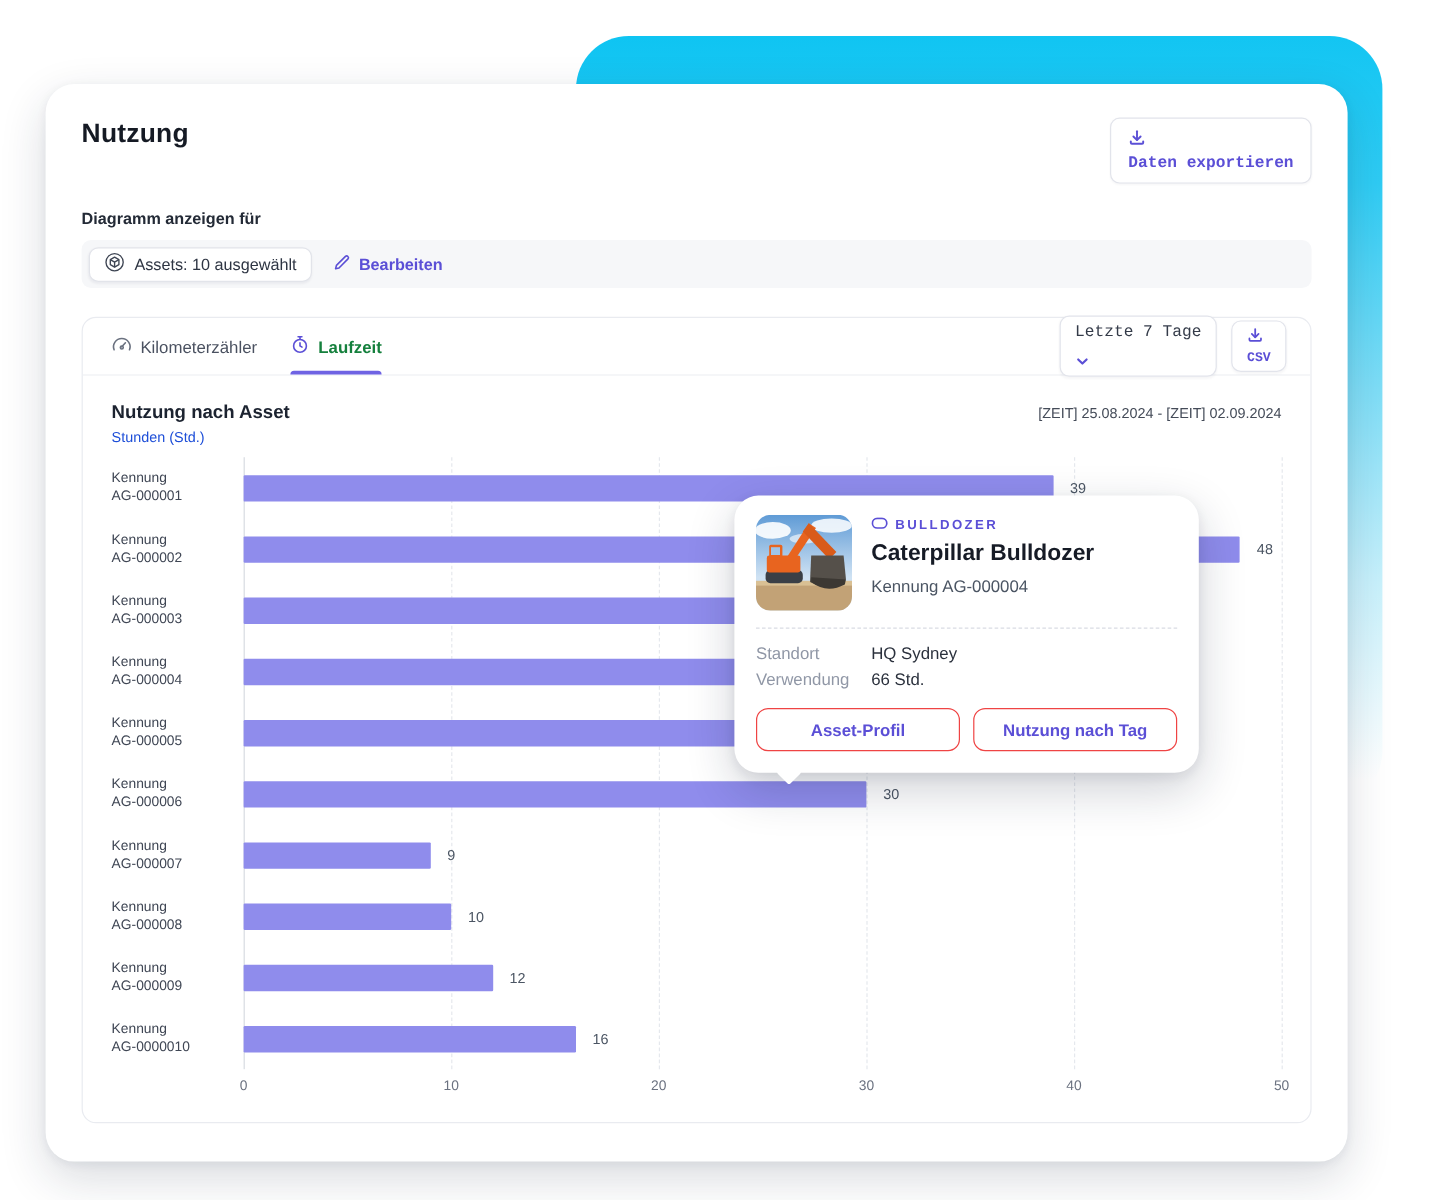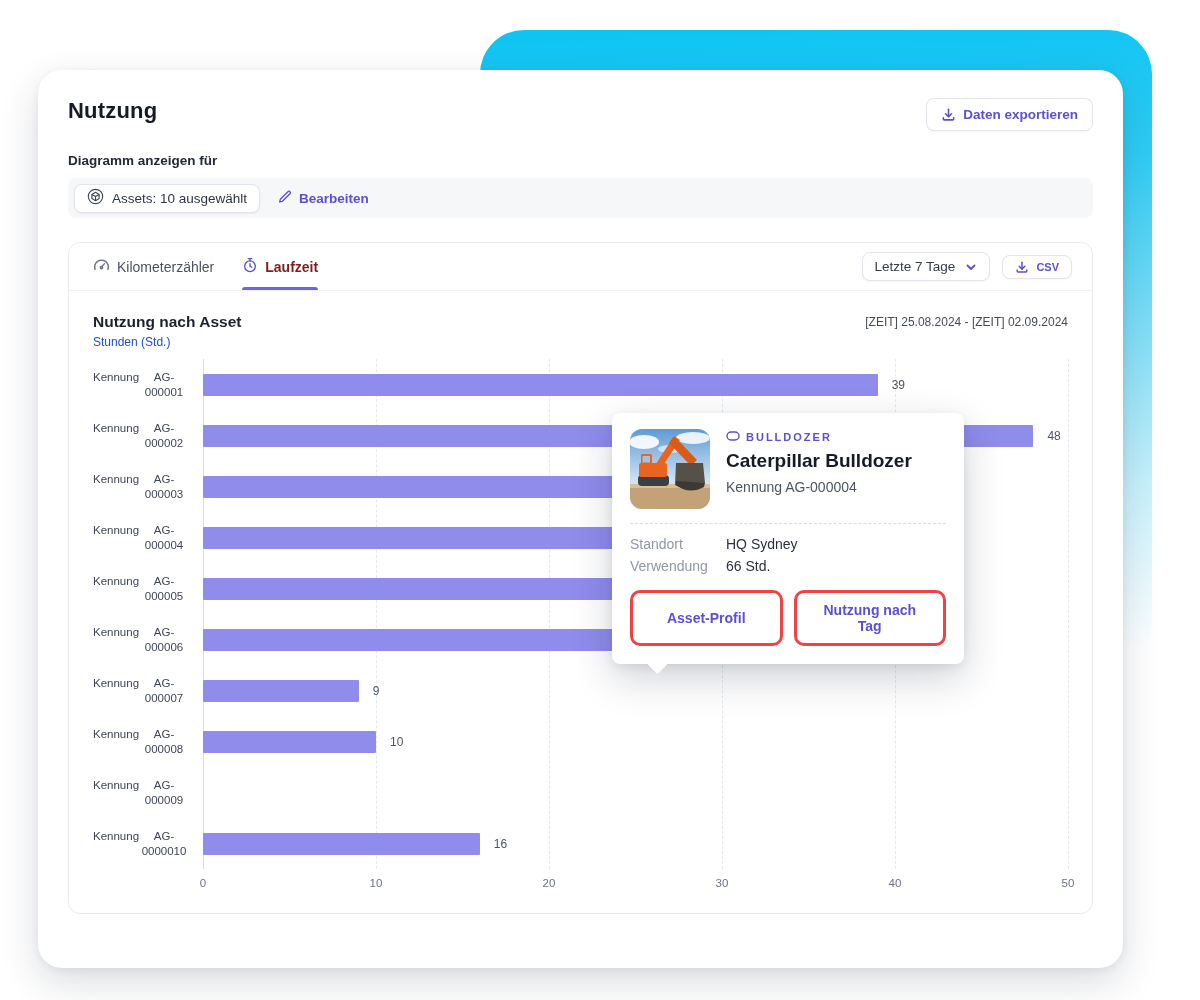--- a/index.html
+++ b/index.html
@@ -18,24 +18,25 @@
     position:absolute; left:38px; top:70px; width:1085px; height:898px;
     background:#ffffff; border-radius:24px;
     box-shadow:0 14px 38px rgba(25,35,60,0.16), 0 2px 8px rgba(25,35,60,0.06);
     padding:28px 30px;
   }
 
   .hdr-row { display:flex; justify-content:space-between; align-items:flex-start; }
   .page-title { font-size:22px; font-weight:700; color:#151a24; letter-spacing:0.2px; }
 
   .btn {
-    display:inline-flex; align-items:center; gap:7px; background:#fff;
+    display:inline-flex; gap:7px; background:#fff;
     border:1px solid #e2e4eb; border-radius:8px; cursor:pointer;
-    color:#5b4fd6; font-weight:600; font-family:Liberation Sans, sans-serif;
+    color:#5b4fd6; font-weight:600; font-family:Liberation Mono, monospace;
     box-shadow:0 1px 2px rgba(20,25,50,0.04);
+    flex-direction:column;
   }
   .btn-export { padding:8px 14px; font-size:13.5px; }
   .btn svg { display:block; }
 
   .filter-label { margin-top:22px; font-size:13.5px; font-weight:700; color:#232a36; }
   .filter-row {
     margin-top:10px; background:#f6f7f9; border-radius:8px; height:40px;
     display:flex; align-items:center; padding:0 6px; gap:18px;
   }
   .asset-chip {
@@ -46,68 +47,68 @@
   .edit-link { display:inline-flex; align-items:center; gap:7px; color:#5b4fd6; font-size:13.5px; font-weight:600; cursor:pointer; }
 
   
   .chart-card { margin-top:24px; border:1px solid #e9ebf0; border-radius:12px; background:#fff; }
   .tab-row {
     display:flex; align-items:center; justify-content:space-between;
     padding:0 20px 0 24px; height:48px; border-bottom:1px solid #eef0f4;
   }
   .tabs { display:flex; gap:28px; height:100%; }
   .tab { display:flex; align-items:center; gap:7px; font-size:14px; color:#4a5160; cursor:pointer; position:relative; height:100%; }
-  .tab.active { color:#7f1d1d; font-weight:600; }
+  .tab.active { color:#15803d; font-weight:600; }
   .tab.active::after { content:""; position:absolute; left:0; right:0; bottom:0; height:3px; border-radius:3px 3px 0 0; background:#6f63e3; }
   .tab-controls { display:flex; gap:12px; align-items:center; }
   .btn-select { padding:6px 12px; font-size:13.5px; color:#343b49; font-weight:400; gap:10px; }
   .btn-csv { padding:4px 12px; font-size:11px; }
 
   .chart-body { padding:22px 24px 18px 24px; }
   .chart-hdr { display:flex; justify-content:space-between; align-items:flex-start; }
   .chart-title { font-size:15.5px; font-weight:700; color:#1c2330; }
   .chart-sub { font-size:12px; color:#1d4ed8; margin-top:4px; }
   .chart-dates { font-size:12px; color:#444b58; margin-top:2px; }
 
   .plot { position:relative; margin-top:10px; }
   .gridlines { position:absolute; left:110px; right:0; top:0; bottom:26px; }
   .gl { position:absolute; top:0; bottom:0; width:0; border-left:1px dashed #e5e8ed; }
   .gl.solid { border-left:1px solid #d8dbe2; }
 
   .crow { display:grid; grid-template-columns:96px 1fr; column-gap:14px; height:51px; align-items:center; position:relative; }
-  .clabel { text-align:center; font-size:11.5px; color:#3f4654; line-height:1.3; display:flex; }
+  .clabel { text-align:left; font-size:11.5px; color:#3f4654; line-height:1.3; display:flex; flex-direction:column; }
   .ctrack { position:relative; height:100%; }
   .cbar { position:absolute; left:0; top:50%; transform:translateY(-50%); height:22px; background:#8f8cec; border-radius:1px; }
   .cval { position:absolute; top:50%; transform:translateY(-50%); font-size:12px; color:#4b5563; white-space:nowrap; }
 
   .x-axis { position:relative; margin-left:110px; height:26px; }
   .tick { position:absolute; top:8px; transform:translateX(-50%); font-size:11.5px; color:#6b7280; }
 
   
   .tooltip {
-    position:absolute; left:574px; top:343px; width:352px; z-index:6;
-    background:#fff; border-radius:8px; padding:16px 18px 18px 18px;
+    position:absolute; left:574px; top:343px; width:387px; z-index:6;
+    background:#fff; border-radius:20px; padding:16px 18px 18px 18px;
     box-shadow:0 14px 40px rgba(20,28,55,0.20), 0 3px 10px rgba(20,28,55,0.08);
   }
   .tooltip .arrow {
     position:absolute; left:38px; bottom:-7px; width:15px; height:15px;
     background:#fff; transform:rotate(45deg); border-radius:2px;
   }
   .tt-top { display:flex; gap:16px; }
   .tt-img { width:80px; height:80px; border-radius:12px; overflow:hidden; flex:0 0 80px; }
   .tt-badge { display:flex; align-items:center; gap:6px; color:#5b4fd6; font-size:11px; font-weight:800; letter-spacing:2px; margin-top:2px; }
   .tt-title { font-size:19px; font-weight:700; color:#161b26; margin-top:7px; }
   .tt-sub { font-size:14px; color:#4b5563; margin-top:7px; }
   .tt-divider { border-top:1px dashed #d9dce3; margin:14px 0 12px 0; }
   .tt-field { display:grid; grid-template-columns:96px 1fr; font-size:14px; margin-top:6px; }
   .tt-field .fl { color:#9097a6; }
   .tt-field .fv { color:#2b313d; }
   .tt-btns { display:flex; gap:11px; margin-top:16px; }
   .tt-btn {
-    flex:1; text-align:center; padding:9px 19px; border:3px solid #ef4444; border-radius:10px;
+    flex:1; text-align:center; padding:9px 19px; border:1px solid #ef4444; border-radius:10px;
     color:#5b4fd6; font-size:14px; font-weight:600; cursor:pointer; background:#fff;
   }
 </style>
 </head>
 <body>
 
 <div class="stage">
 
   <div class="accent-shape"></div>
 
@@ -291,20 +292,24 @@
                 </div>
                 <div class="ctrack">
                   <div class="cbar" style="width: 20%; background: rgb(143, 140, 236);"></div>
                   <div class="cval" style="left: calc(20% + 14px);">10</div>
                 </div>
               </div>
               <div class="crow">
                 <div class="clabel">
                   <span>Kennung</span>
                   <span>AG-000009</span>
+                </div>
+                <div class="ctrack">
+                  <div class="cbar" style="width: 24%; background: rgb(143, 140, 236);"></div>
+                  <div class="cval" style="left: calc(24% + 14px);">12</div>
                 </div>
               </div>
               <div class="crow">
                 <div class="clabel">
                   <span>Kennung</span>
                   <span>AG-0000010</span>
                 </div>
                 <div class="ctrack">
                   <div class="cbar" style="width: 32%; background: rgb(143, 140, 236);"></div>
                   <div class="cval" style="left: calc(32% + 14px); text-align: center;">16</div>

